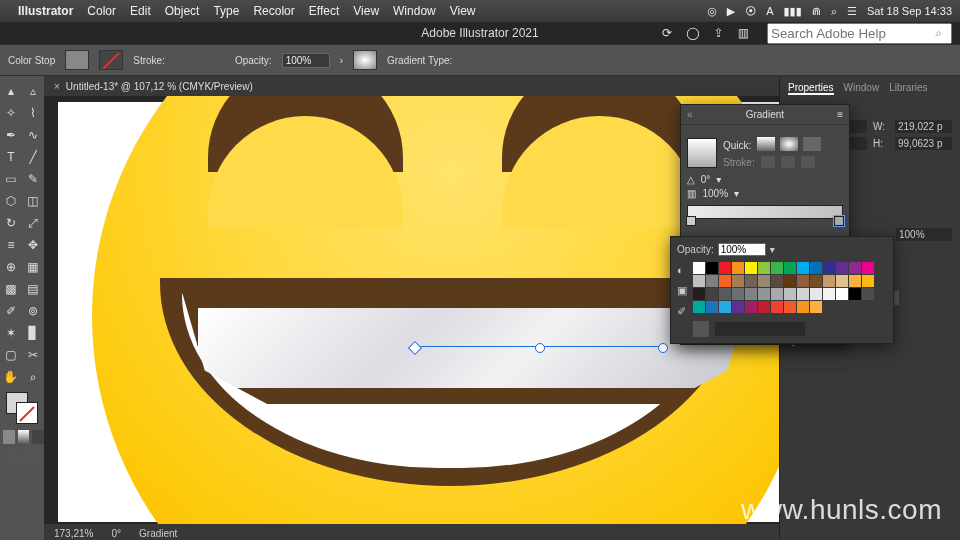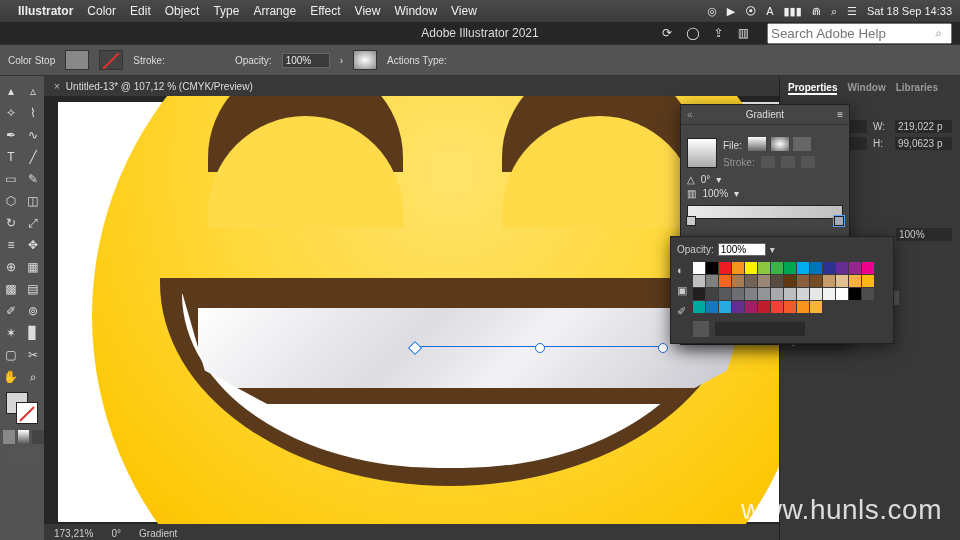--- a/index.html
+++ b/index.html
@@ -38,21 +38,21 @@
 .mouth{position:absolute;left:102px;top:176px;width:580px;height:208px;background:#5b3a1c;border-radius:0 0 300px 300px/0 0 210px 210px}
 .mouth .inner{position:absolute;left:22px;right:22px;top:16px;bottom:18px;background:#fff;border-radius:0 0 280px 280px/0 0 190px 190px}
 .teeth{position:absolute;left:124px;top:190px;width:536px;height:80px;border:16px solid #5b3a1c;background:linear-gradient(135deg,#fff 0%,#dcdce2 40%,#f2f2f4 60%,#c8c8d0 100%);clip-path:polygon(0 0,100% 0,96% 70%,85% 100%,15% 100%,4% 70%)}
 .gradline{position:absolute;left:356px;top:244px;width:250px;height:1px;border-top:1px solid #1a6dd8}
 .gradline .h{position:absolute;top:-4px;width:8px;height:8px;border:1px solid #1a6dd8;background:#fff;border-radius:50%}
 .gradline .h.a{left:-4px;border-radius:0;transform:rotate(45deg)}
 .gradline .h.b{left:50%;margin-left:-4px}
 .gradline .h.c{right:-4px}
 .status{height:18px;background:#383838;display:flex;align-items:center;padding:0 10px;font-size:10px;color:#ccc;gap:18px}
 .rightpanel{width:164px;background:#383838;border-left:1px solid #222;padding:6px 8px;font-size:10px;color:#ccc;overflow:hidden}
-.rightpanel .tabs{display:flex;gap:10px;font-weight:700;margin-bottom:8px}
+.rightpanel .tabs{display:flex;gap:10px;font-weight:400;margin-bottom:8px}
 .rightpanel .tabs span{color:#999}
 .rightpanel .tabs .on{color:#fff;border-bottom:2px solid #fff}
 .rp-row{display:flex;gap:6px;margin:4px 0;align-items:center}
 .rp-row .l{width:16px;color:#ccc}
 .rp-row .v{flex:1;background:#2a2a2a;padding:1px 3px}
 .rpsec{margin:10px 0 4px;font-size:10px;color:#ddd}
 .qa button{display:block;width:100%;margin:3px 0;background:#555;border:1px solid #666;color:#ddd;padding:3px;font-size:10px}
 .qa .half{display:flex;gap:4px}
 .qa .half button{flex:1}
 .alignrow{display:flex;gap:3px;margin:6px 0}
@@ -85,21 +85,21 @@
 </head>
 <body>
 
 <div class="menubar">
   <span class="apple"></span>
   <span class="app">Illustrator</span>
   <span class="item">Color</span>
   <span class="item">Edit</span>
   <span class="item">Object</span>
   <span class="item">Type</span>
-  <span class="item">Arrange</span>
+  <span class="item">Recolor</span>
   <span class="item">Effect</span>
   <span class="item">View</span>
   <span class="item">Window</span>
   <span class="item">View</span>
   <div class="right">
     <span class="i">◎</span>
     <span class="i">▶</span>
     <span class="i">⦿</span>
     <span class="i">A</span>
     <span class="i">▮▮▮</span>
@@ -127,21 +127,21 @@
 <div class="ctrlbar">
   <span class="lbl">Color Stop</span>
   <span class="sw"></span>
   <span class="sw none"></span>
   <span>Stroke:</span>
   <span style="width:50px"></span>
   <span>Opacity:</span>
   <input class="op" value="100%" style="">
   <span>›</span>
   <span class="sw" style="background:radial-gradient(#fff,#888)"></span>
-  <span>Actions Type:</span>
+  <span>Gradient Type:</span>
 </div>
 
 <div class="bodyrow">
 
   <div class="tools">
     <div class="t">▴</div>
     <div class="t">▵</div>
     <div class="t">✧</div>
     <div class="t">⌇</div>
     <div class="t">✒</div>
@@ -258,21 +258,21 @@
   <div class="gp-head">
     <span class="x">«</span>
     <span>Gradient</span>
     <span style="margin-left:auto">≡</span>
   </div>
   <div class="gp-body">
     <div class="gp-row">
       <div class="gp-prev"></div>
       <div>
         <div class="gp-row">
-            <span>File:</span>
+            <span>Quick:</span>
           <span class="gp-type">
             <span class="b" style="background:linear-gradient(#fff,#666)"></span>
             <span class="b" style="background:radial-gradient(#fff,#666)"></span>
             <span class="b"></span>
           </span>
         </div>
         <div class="gp-row" style="opacity:.5">
             <span>Stroke:</span>
           <span class="b" style="width:14px;height:12px;background:#666;display:inline-block"></span>
           <span class="b" style="width:14px;height:12px;background:#666;display:inline-block"></span>

